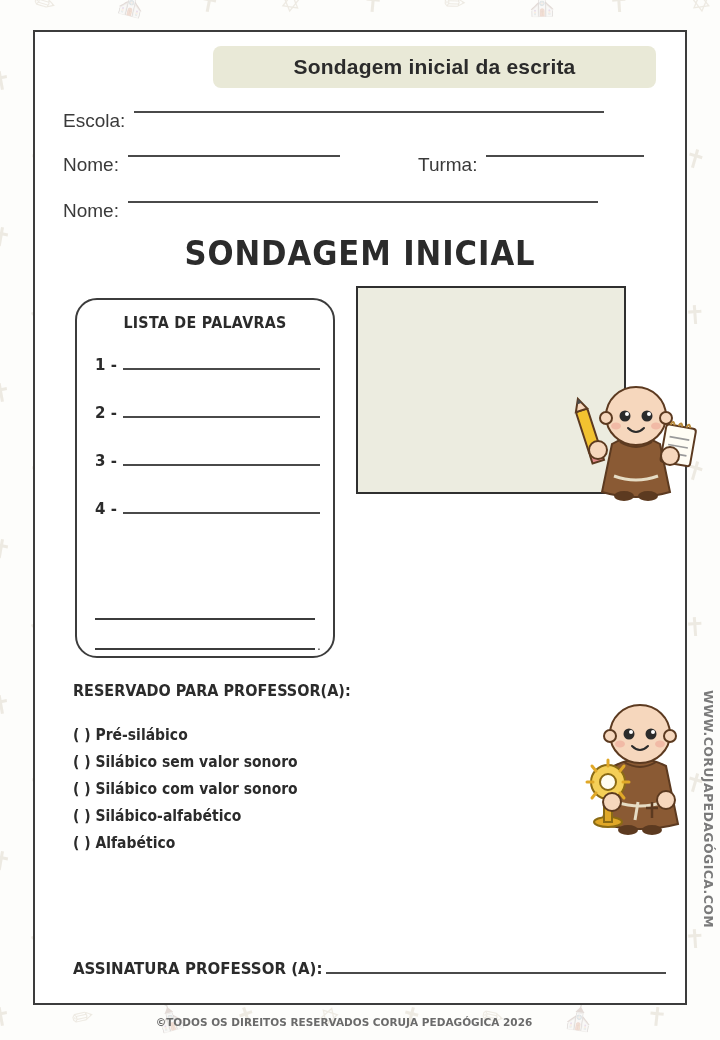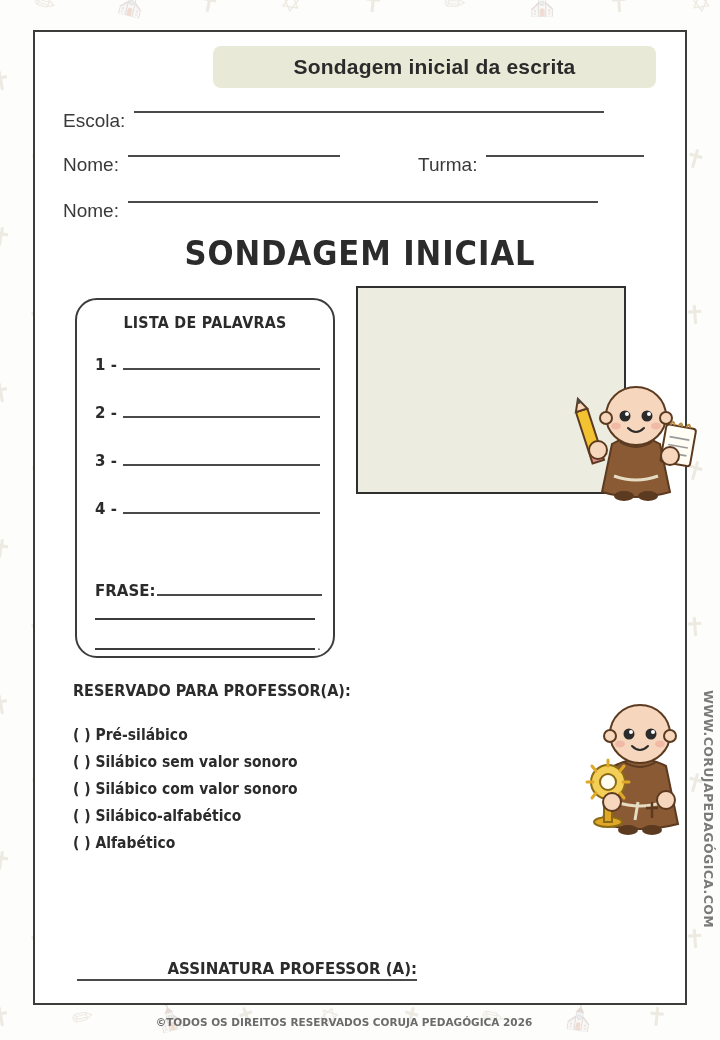--- a/index.html
+++ b/index.html
@@ -248,21 +248,20 @@
   #sign-row {
     position: absolute;
     left: 38px;
     top: 928px;
     display: flex;
     align-items: flex-end;
     font-size: 15px;
     font-weight: bold;
     color: #2b2b2b;
     font-family: "DejaVu Sans", sans-serif;
-    flex-direction: column;
   }
   #sign-row .rule {
     width: 340px;
     margin-left: 4px;
     border-bottom-width: 2px;
   }
 
   
   #footer {
     position: absolute;
@@ -464,24 +463,20 @@
     </div>
     <div class="word-line" style="top:152px;">
       <span>3 -</span>
       <span class="rule"></span>
     </div>
     <div class="word-line" style="top:200px;">
       <span>4 -</span>
       <span class="rule"></span>
     </div>
 
-    <div class="frase-line">
-      <span>FRASE:</span>
-      <span class="rule"></span>
-    </div>
     <div class="plain-rule" style="top:318px;"></div>
     <div class="plain-rule" style="top:348px;"></div>
     <div class="dot-end" style="left:240px; top:337px;">.</div>
   </div>
 
   <div id="text-box"></div>
 
 
   <div id="teacher-head">RESERVADO PARA PROFESSOR(A):</div>
 

